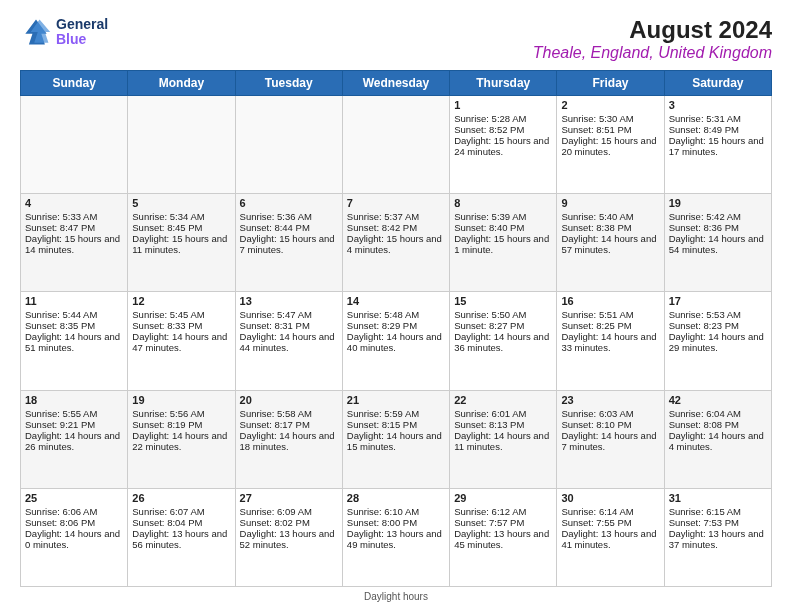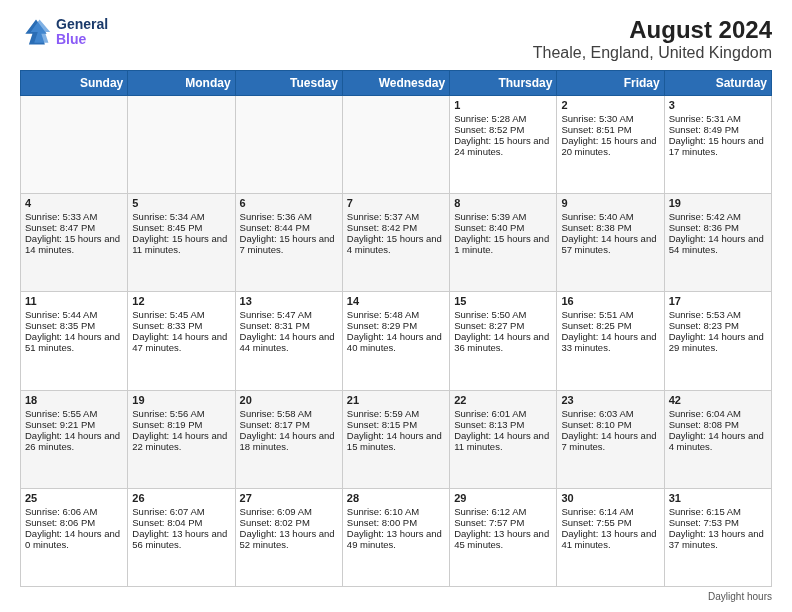--- a/index.html
+++ b/index.html
@@ -46,36 +46,37 @@
       text-align: right;
     }
     .title-block h1 {
       font-size: 24px;
       font-weight: bold;
       color: #222;
     }
     .title-block h2 {
       font-size: 16px;
       font-weight: normal;
-      color: #404040;
+      color: #a21caf;
+      font-style: italic;
     }
     .calendar {
       flex: 1;
       border: 1px solid #ccc;
       border-collapse: collapse;
       width: 100%;
       table-layout: fixed;
     }
     .calendar th {
       background: #2a6db5;
       color: #fff;
       font-size: 12px;
       font-weight: bold;
       padding: 5px 4px;
-      text-align: right;
+      text-align: center;
       border: 1px solid #1a5a9a;
     }
     .calendar td {
       border: 1px solid #ccc;
       vertical-align: top;
       padding: 3px 4px;
       font-size: 9.5px;
       color: #222;
       height: 88px;
     }
@@ -91,21 +92,21 @@
       display: block;
       margin-bottom: 2px;
     }
     .empty-cell {
       background: #f9f9f9 !important;
     }
     .footer-note {
       font-size: 10px;
       color: #555;
       margin-top: 4px;
-      text-align: right;
+      text-align: center;
     }
   </style>
 </head>
 <body>
 
 <div class="page">
   <div class="header">
     <div class="logo">
       <svg class="logo-icon" viewBox="0 0 36 36">
         <polygon points="18,4 30,20 24,20 28,32 10,32 14,20 6,20" fill="#2a6db5"></polygon>

